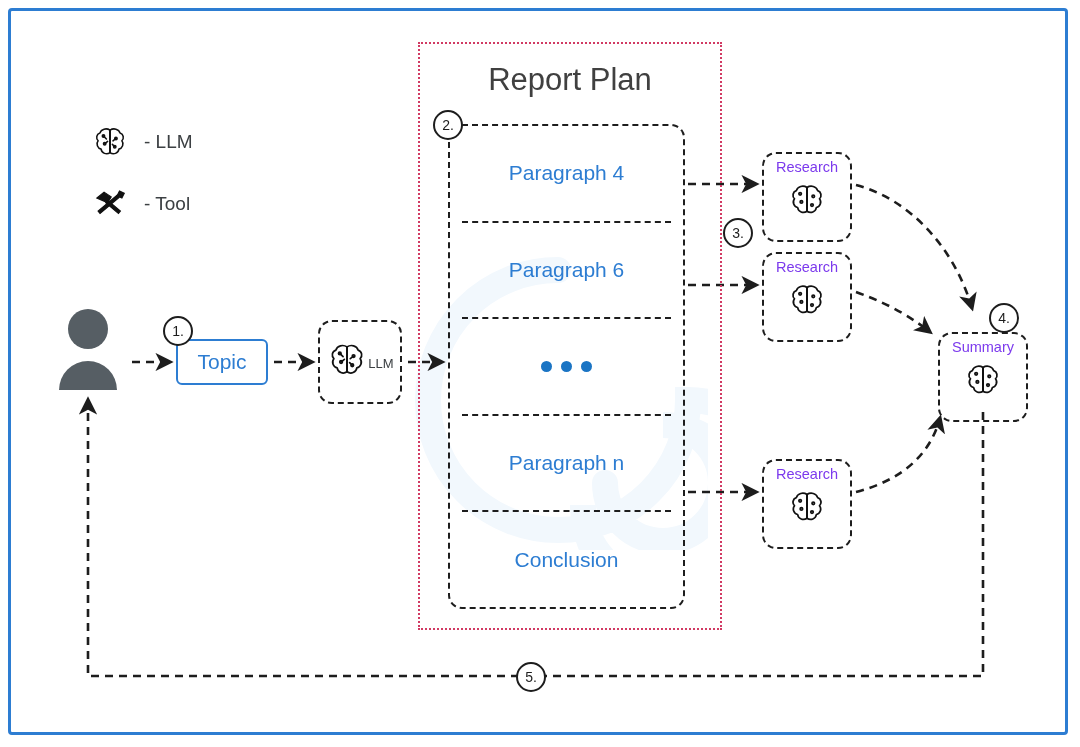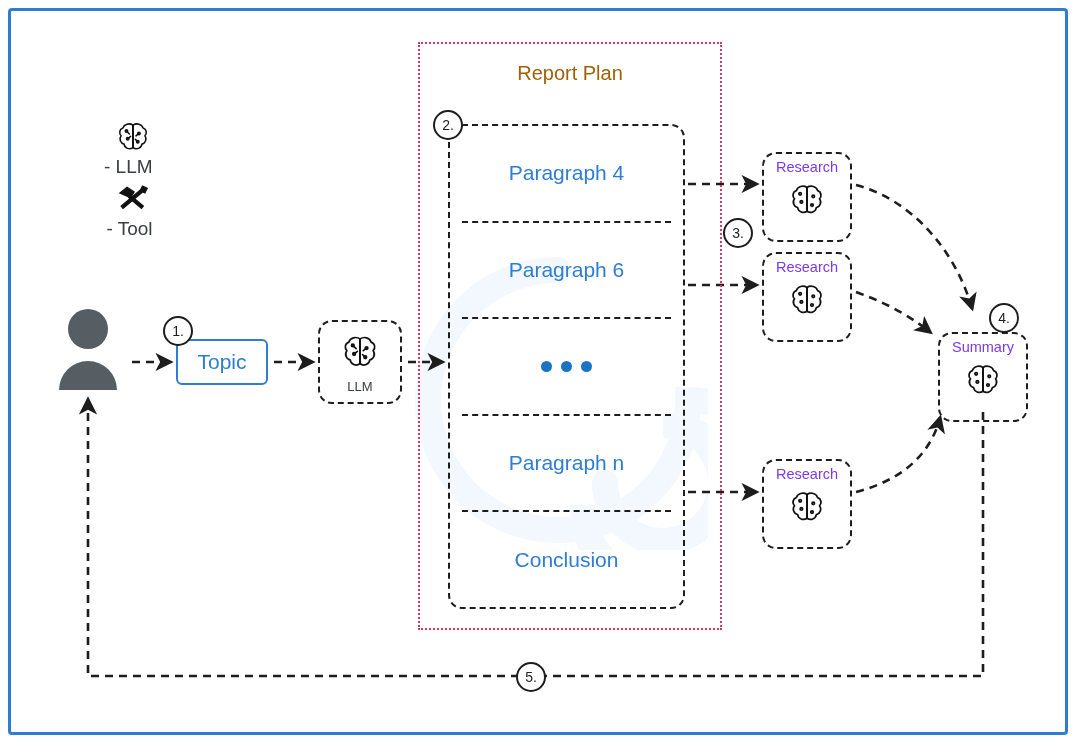--- a/index.html
+++ b/index.html
@@ -32,21 +32,21 @@
     text-align:center;
     font-size:62px;font-family:"Liberation Serif","DejaVu Serif",serif;
     color:#eef4fb;letter-spacing:2px;
     pointer-events:none;user-select:none;
   }
 
   svg.layer{position:absolute;left:0;top:0;width:1080px;height:747px;pointer-events:none;}
 
   
   .legend{position:absolute;left:90px;top:118px;}
-  .legend-row{display:flex;align-items:flex-end;height:48px;margin-bottom:14px;flex-direction:column;}
+  .legend-row{display:flex;align-items:center;height:48px;margin-bottom:14px;}
   .legend-ico{width:40px;height:40px;display:flex;align-items:center;justify-content:center;}
   .legend-label{
     margin-left:14px;font-size:19px;color:#3c4043;
     white-space:nowrap;
   }
 
   
   .user{position:absolute;left:57px;top:308px;width:62px;height:82px;}
 
   
@@ -55,33 +55,33 @@
     border:2.5px solid #2d7dd2;border-radius:6px;
     display:flex;align-items:center;justify-content:center;
     background:transparent;box-sizing:border-box;
   }
   .topic-box span{color:#2d7dd2;font-size:21px;}
 
   
   .llm-box{
     position:absolute;left:318px;top:320px;width:84px;height:84px;
     border:2.6px dashed #1d1d1d;border-radius:14px;
-    display:flex;flex-direction:column;align-items:center;justify-content:center;
+    display:flex;flex-direction:row;align-items:center;justify-content:center;
     box-sizing:border-box;background:transparent;
   }
   .llm-box .lbl{font-size:13px;color:#3c4043;margin-top:2px;}
 
   
   .report-plan{
     position:absolute;left:418px;top:42px;width:304px;height:588px;
     border:2.5px dotted #d13a63;box-sizing:border-box;background:transparent;
   }
   .report-title{
     position:absolute;left:418px;top:62px;width:304px;text-align:center;
-    color:#a16207;font-size:20px;
+    color:#404040;font-size:31px;
   }
   .plan-list{
     position:absolute;left:448px;top:124px;width:237px;height:485px;
     border:2.6px dashed #1d1d1d;border-radius:14px;box-sizing:border-box;
     background:transparent;
     display:flex;flex-direction:column;
   }
   .plan-row{
     flex:1 1 0;display:flex;align-items:center;justify-content:center;
     border-bottom:2.6px dashed #1d1d1d;

